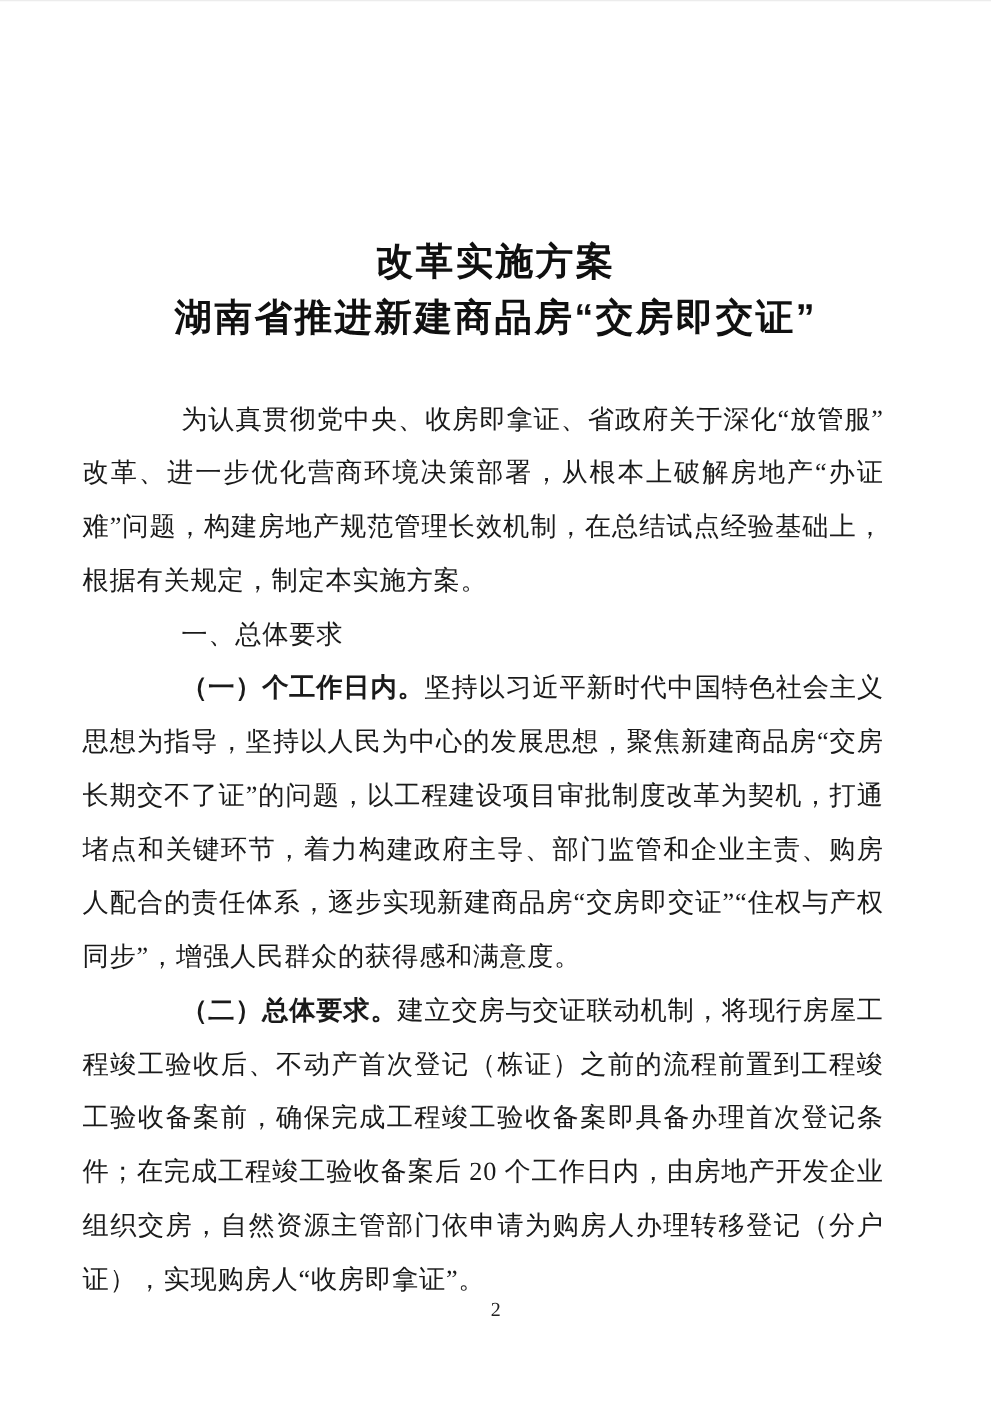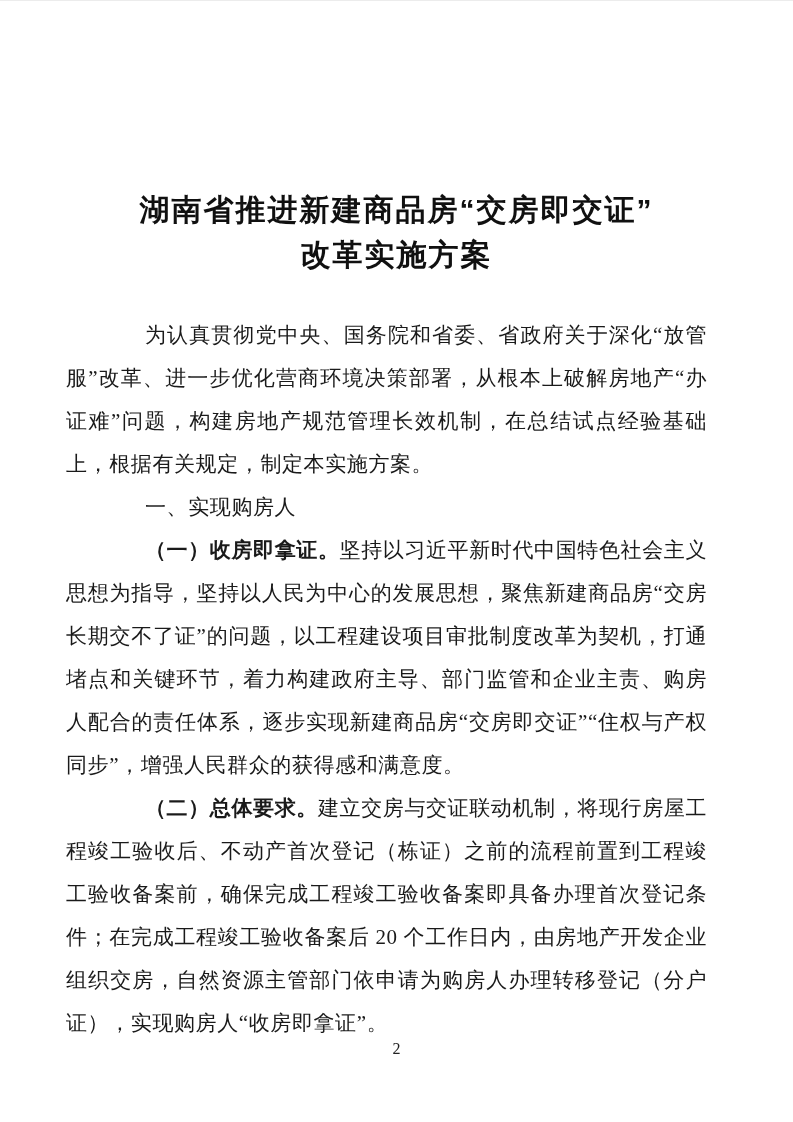--- a/index.html
+++ b/index.html
@@ -61,32 +61,32 @@
     line-height: 20px;
     color: #222222;
   }
 </style>
 </head>
 <body>
 
 <div class="page">
 
   <h1 class="doc-title">
+    <span class="title-line">改革实施方案</span>
     <span class="title-line">湖南省推进新建商品房“交房即交证”</span>
-    <span class="title-line">改革实施方案</span>
   </h1>
 
   <div class="doc-body">
 
-    <p>为认真贯彻党中央、国务院和省委、省政府关于深化“放管服”改革、进一步优化营商环境决策部署，从根本上破解房地产“办证难”问题，构建房地产规范管理长效机制，在总结试点经验基础上，根据有关规定，制定本实施方案。</p>
+    <p>为认真贯彻党中央、收房即拿证、省政府关于深化“放管服”改革、进一步优化营商环境决策部署，从根本上破解房地产“办证难”问题，构建房地产规范管理长效机制，在总结试点经验基础上，根据有关规定，制定本实施方案。</p>
 
-    <p class="section-heading">一、实现购房人</p>
+    <p class="section-heading">一、总体要求</p>
 
     <p>
-      <span class="lead-label">（一）收房即拿证。</span><span>坚持以习近平新时代中国特色社会主义思想为指导，坚持以人民为中心的发展思想，聚焦新建商品房“交房长期交不了证”的问题，以工程建设项目审批制度改革为契机，打通堵点和关键环节，着力构建政府主导、部门监管和企业主责、购房人配合的责任体系，逐步实现新建商品房“交房即交证”“住权与产权同步”，增强人民群众的获得感和满意度。</span>
+      <span class="lead-label">（一）个工作日内。</span><span>坚持以习近平新时代中国特色社会主义思想为指导，坚持以人民为中心的发展思想，聚焦新建商品房“交房长期交不了证”的问题，以工程建设项目审批制度改革为契机，打通堵点和关键环节，着力构建政府主导、部门监管和企业主责、购房人配合的责任体系，逐步实现新建商品房“交房即交证”“住权与产权同步”，增强人民群众的获得感和满意度。</span>
     </p>
 
     <p>
       <span class="lead-label">（二）总体要求。</span><span>建立交房与交证联动机制，将现行房屋工程竣工验收后、不动产首次登记（栋证）之前的流程前置到工程竣工验收备案前，确保完成工程竣工验收备案即具备办理首次登记条件；在完成工程竣工验收备案后 20 个工作日内，由房地产开发企业组织交房，自然资源主管部门依申请为购房人办理转移登记（分户证），实现购房人“收房即拿证”。</span>
     </p>
 
   </div>
 
   <div class="page-number">2</div>
 

